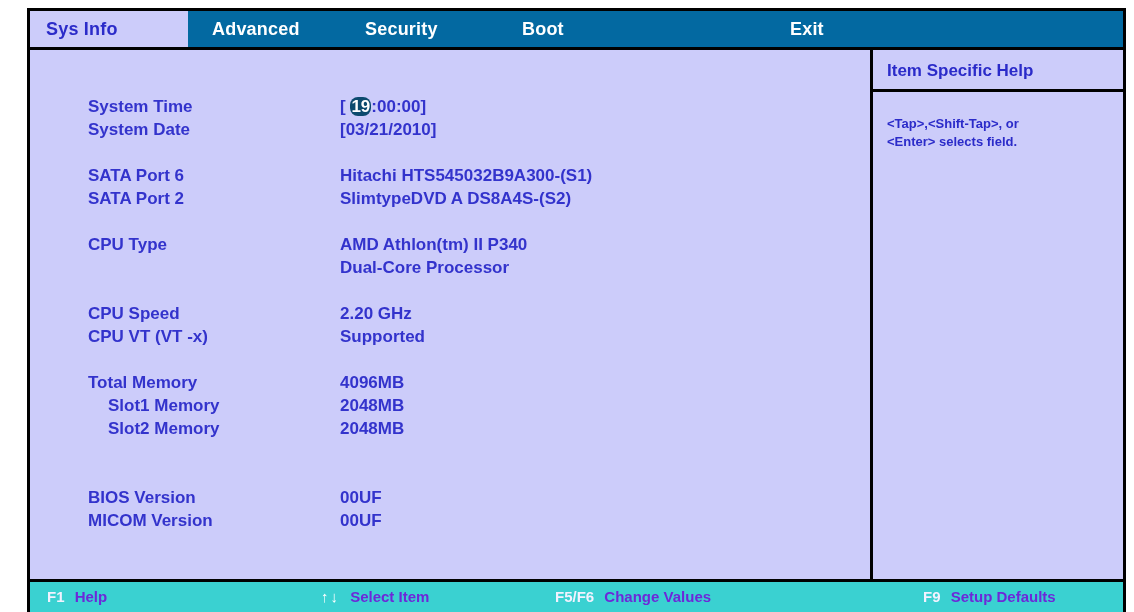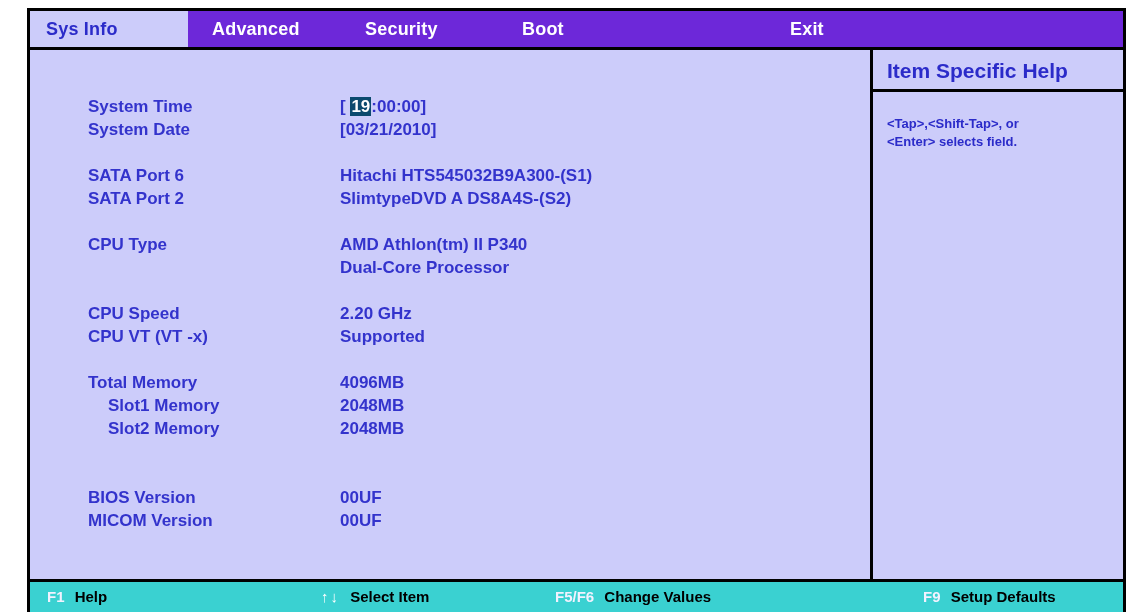--- a/index.html
+++ b/index.html
@@ -34,21 +34,21 @@
     box-sizing: border-box;
     background: #ccccfa;
   }
 
   
   .menu-bar {
     position: absolute;
     left: 0; top: 0;
     width: 100%;
     height: 36px;
-    background: #6d28d9;
+    background: #0369a1;
     display: flex;
     align-items: stretch;
     border-bottom: 3px solid #000000;
     box-sizing: content-box;
   }
   .menu-tab {
     display: flex;
     align-items: center;
     color: #ffffff;
     font-size: 18px;
@@ -116,37 +116,38 @@
     font-size: 17px;
     font-weight: bold;
   }
   .row .value.cont { left: 310px; }
 
   
   .inv {
     background: #0c4a6e;
     color: #ffffff;
     padding: 0 1px;
+    border-radius: 8px;
   }
 
   
   .help-pane {
     position: absolute;
     left: 843px;
     top: 0;
     width: 250px;
     height: 529px;
     background: #ccccfa;
   }
   .help-title {
     height: 42px;
     line-height: 42px;
     padding-left: 14px;
     color: #2b2bc9;
-    font-size: 21px;
+    font-size: 17px;
     font-weight: bold;
     border-bottom: 3px solid #000000;
     box-sizing: border-box;
     white-space: nowrap;
   }
   .help-text {
     padding: 23px 0 0 14px;
     color: #2b2bc9;
     font-size: 13px;
     font-weight: bold;
@@ -181,21 +182,21 @@
   }
   .legend-item .key {
     color: #f2f2ff;
     margin-right: 6px;
   }
   .legend-item .key.arrows {
     color: #ffffff;
     letter-spacing: 2px;
   }
   .legend-item .desc {
-    color: #000000;
+    color: #6d28d9;
   }
   .lg-c0 { left: 17px; }
   .lg-c1 { left: 291px; }
   .lg-c2 { left: 525px; text-align: right; }
   .lg-c3 { left: 893px; }
 </style>
 </head>
 <body>
 
 <div id="screen">

